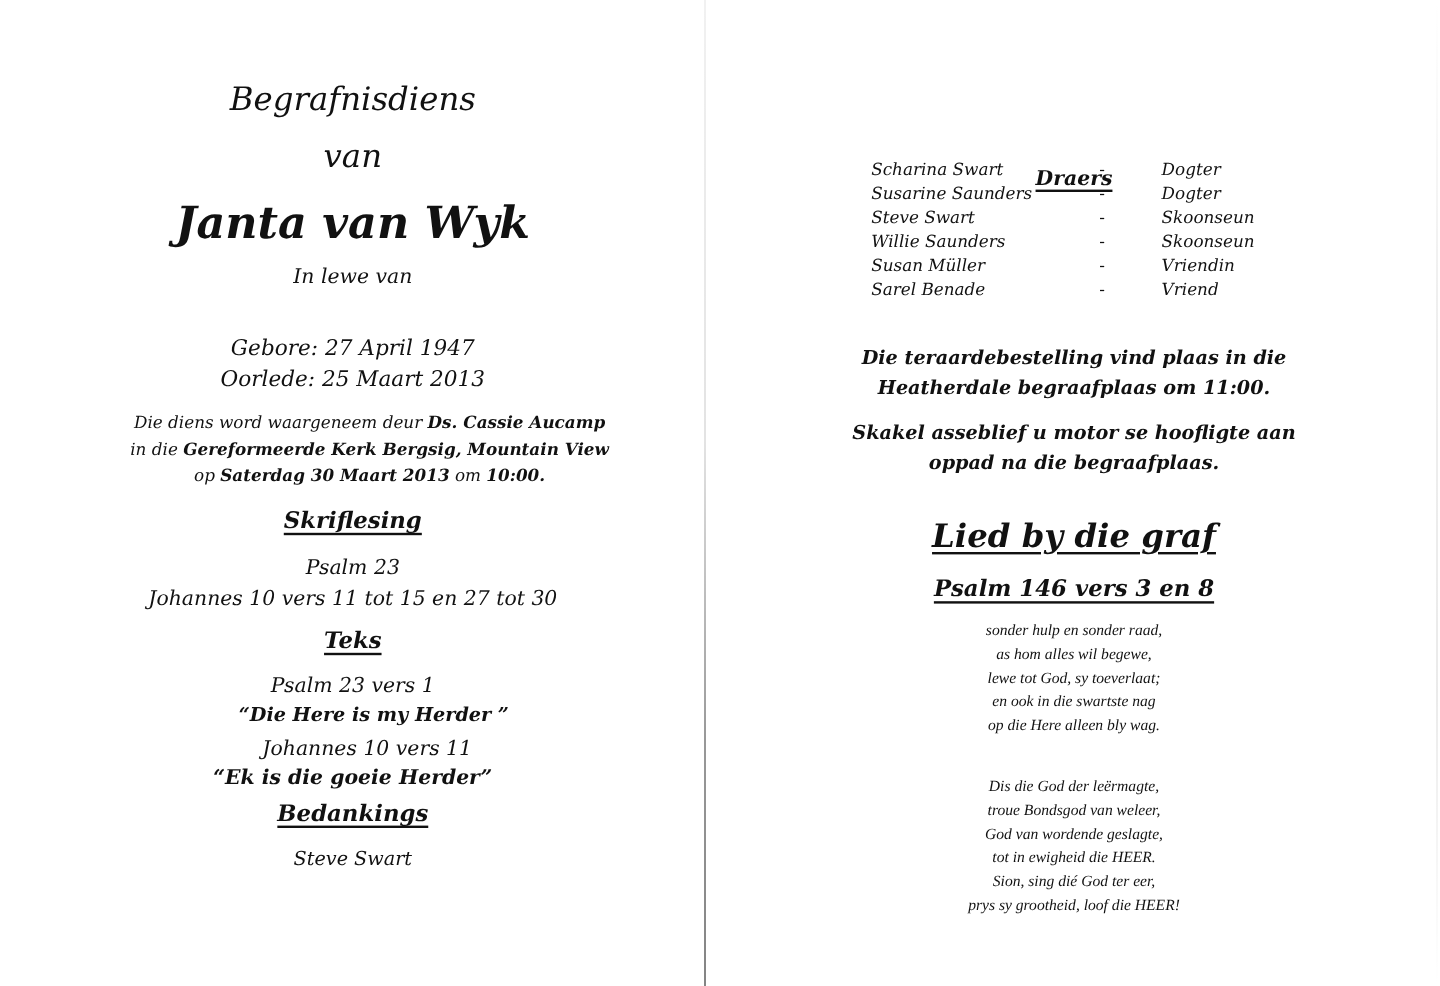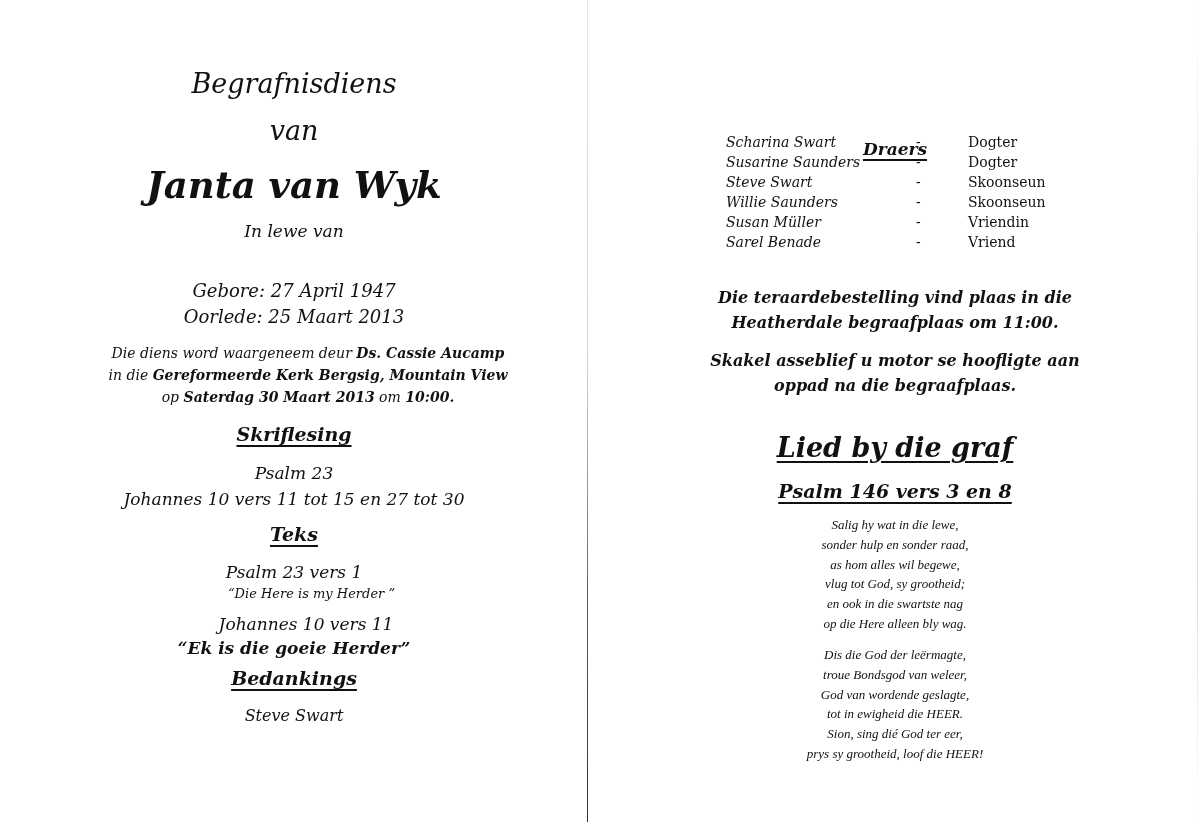--- a/index.html
+++ b/index.html
@@ -32,33 +32,33 @@
     .lewe1 { top: 221px; font-size: 17px; }
     .lewe2 { top: 246px; font-size: 17px; }
     .gebore { top: 280px; font-size: 18px; }
     .oorlede { top: 306px; font-size: 18px; }
     .diens { top: 342px; font-size: 14px; line-height: 22px; margin-left: 28px; }
     .h-skri { top: 423px; font-size: 19px; }
     .ps23 { top: 463px; font-size: 17px; }
     .joh { top: 489px; font-size: 17px; }
     .h-teks { top: 523px; font-size: 19px; }
     .ps23v { top: 562px; font-size: 17px; }
-    .quote1 { top: 586px; font-size: 13px; font-weight: normal; font-style: italic; padding-left: 35px; }
+    .quote1 { top: 586px; font-size: 16px; font-weight: bold; font-style: italic; padding-left: 35px; }
     .joh2 { top: 614px; font-size: 17px; margin-left: 24px; }
     .quote2 { top: 638px; font-size: 17px; font-weight: bold; font-style: italic; }
     .h-bedank { top: 667px; font-size: 19px; }
     .steve { top: 706px; font-size: 16px; }
 
     
     .h-draers { top: 98px; font-size: 17px; left: 0; right: 0; margin-top: 41px; }
     .bearers { position: absolute; top: 132px; left: 136px; width: 340px; font-size: 14px; }
     .bearers .row { display: flex; height: 20px; line-height: 20px; }
     .bearers .n { width: 190px; font-style: italic; }
     .bearers .d { width: 52px; text-align: left; }
-    .bearers .r { }
+    .bearers .r { font-style: italic; }
     .burial { top: 285px; font-size: 16px; font-weight: bold; font-style: italic; line-height: 25px; }
     .lights { top: 348px; font-size: 16px; font-weight: bold; font-style: italic; line-height: 25px; }
     .h-lied { top: 432px; font-size: 27px; font-weight: bold; font-style: italic; }
     .h-psalm { top: 480px; font-size: 19px; font-weight: bold; font-style: italic; }
     .verse { font-size: 13px; font-style: italic; line-height: 19.8px; font-family: "Liberation Serif", serif; }
     .verse1 { top: 515px; }
     .verse2 { top: 645px; }
   </style>
 </head>
 <body>
@@ -136,24 +136,23 @@
 
   <div class="abs lights">
     <div>Skakel asseblief u motor se hoofligte aan</div>
     <div>oppad na die begraafplaas.</div>
   </div>
 
   <div class="abs h-lied"><span class="ul">Lied by die graf</span></div>
   <div class="abs h-psalm"><span class="ul">Psalm 146 vers 3 en 8</span></div>
 
   <div class="abs verse verse1">
-    <div>Salig hy wat in die lewe,</div>
     <div>sonder hulp en sonder raad,</div>
     <div>as hom alles wil begewe,</div>
-    <div>vlug tot God, sy grootheid;</div>
+    <div>lewe tot God, sy toeverlaat;</div>
     <div>en ook in die swartste nag</div>
     <div>op die Here alleen bly wag.</div>
   </div>
 
   <div class="abs verse verse2">
     <div>Dis die God der leërmagte,</div>
     <div>troue Bondsgod van weleer,</div>
     <div>God van wordende geslagte,</div>
     <div>tot in ewigheid die HEER.</div>
     <div>Sion, sing dié God ter eer,</div>

